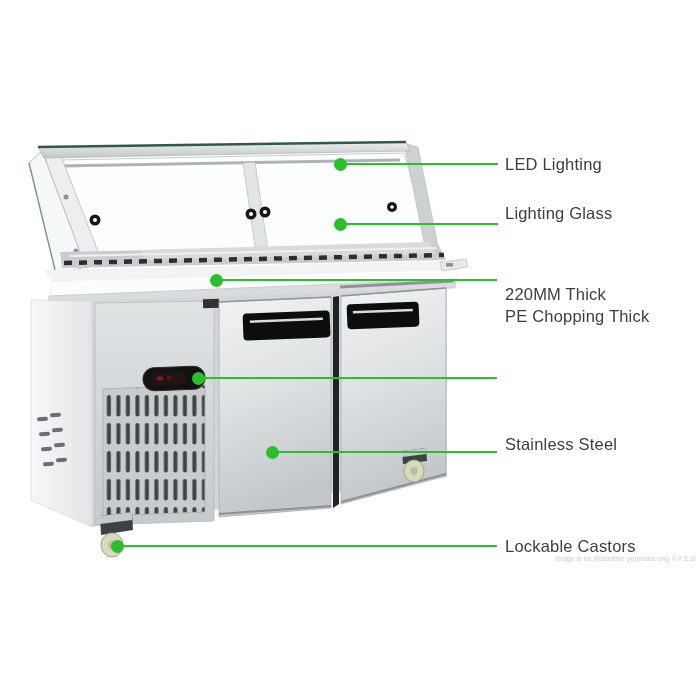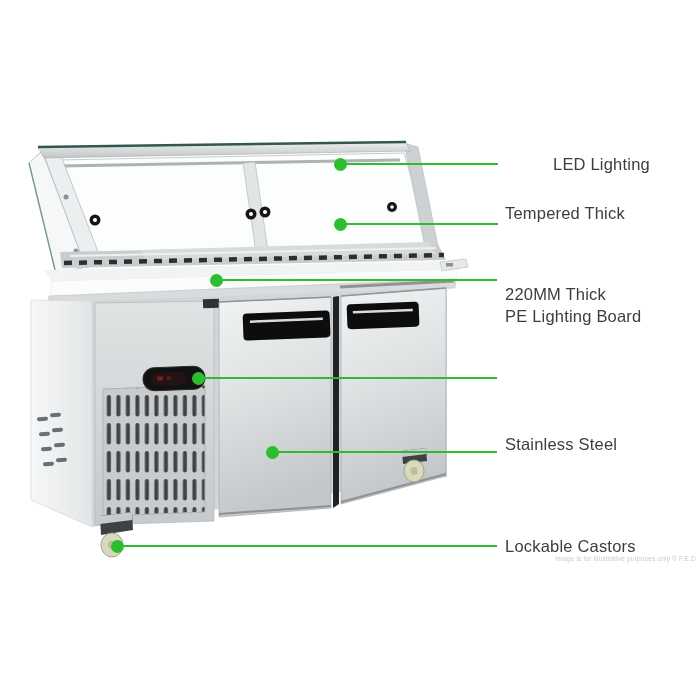--- a/index.html
+++ b/index.html
@@ -10,21 +10,21 @@
   .product-svg{position:absolute;left:0;top:0;}
   
   .co-line{position:absolute;height:2px;background:#2ebd2e;}
   .co-dot{position:absolute;width:13px;height:13px;border-radius:50%;background:#2ebd2e;}
   .co-label{
     position:absolute;left:505px;color:#3d3d3d;font-size:16.5px;line-height:22px;
     font-weight:500;letter-spacing:.2px;white-space:nowrap;
   }
   .co-label span{display:block;}
   
-  .led  .co-dot{left:334px;top:158px;} .led  .co-line{left:340px;top:163px;width:158px;} .led  .co-label{top:153px;margin-left:48px;}
+  .led  .co-dot{left:334px;top:158px;} .led  .co-line{left:340px;top:163px;width:158px;} .led  .co-label{top:153px;}
   .tgc  .co-dot{left:334px;top:218px;} .tgc  .co-line{left:340px;top:223px;width:158px;} .tgc  .co-label{top:202px;}
   .pcb  .co-dot{left:210px;top:274px;} .pcb  .co-line{left:216px;top:279px;width:281px;} .pcb  .co-label{top:283px;}
   .cdc  .co-dot{left:192px;top:372px;} .cdc  .co-line{left:198px;top:377px;width:299px;} .cdc  .co-label{top:355px;}
   .ssc  .co-dot{left:266px;top:446px;} .ssc  .co-line{left:272px;top:451px;width:225px;} .ssc  .co-label{top:433px;}
   .lc   .co-dot{left:111px;top:540px;} .lc   .co-line{left:117px;top:545px;width:380px;} .lc   .co-label{top:535px;}
   .fine-print{
     position:absolute;right:4px;top:555px;font-size:6.5px;color:#c9c9c9;letter-spacing:.2px;
   }
 </style>
 </head>
@@ -194,30 +194,30 @@
     <div class="co-dot"></div>
     <div class="co-label">
       <span>LED Lighting</span>
     </div>
   </div>
 
   <div class="callout tgc">
     <div class="co-line"></div>
     <div class="co-dot"></div>
     <div class="co-label">
-      <span>Tempered Thick</span>
+      <span>Lighting Glass</span>
     </div>
   </div>
 
   <div class="callout pcb">
     <div class="co-line"></div>
     <div class="co-dot"></div>
     <div class="co-label">
       <span>220MM Thick</span>
-      <span>PE Lighting Board</span>
+      <span>PE Chopping Thick</span>
     </div>
   </div>
 
   <div class="callout cdc">
     <div class="co-line"></div>
     <div class="co-dot"></div>
     <div class="co-label">
     </div>
   </div>
 

